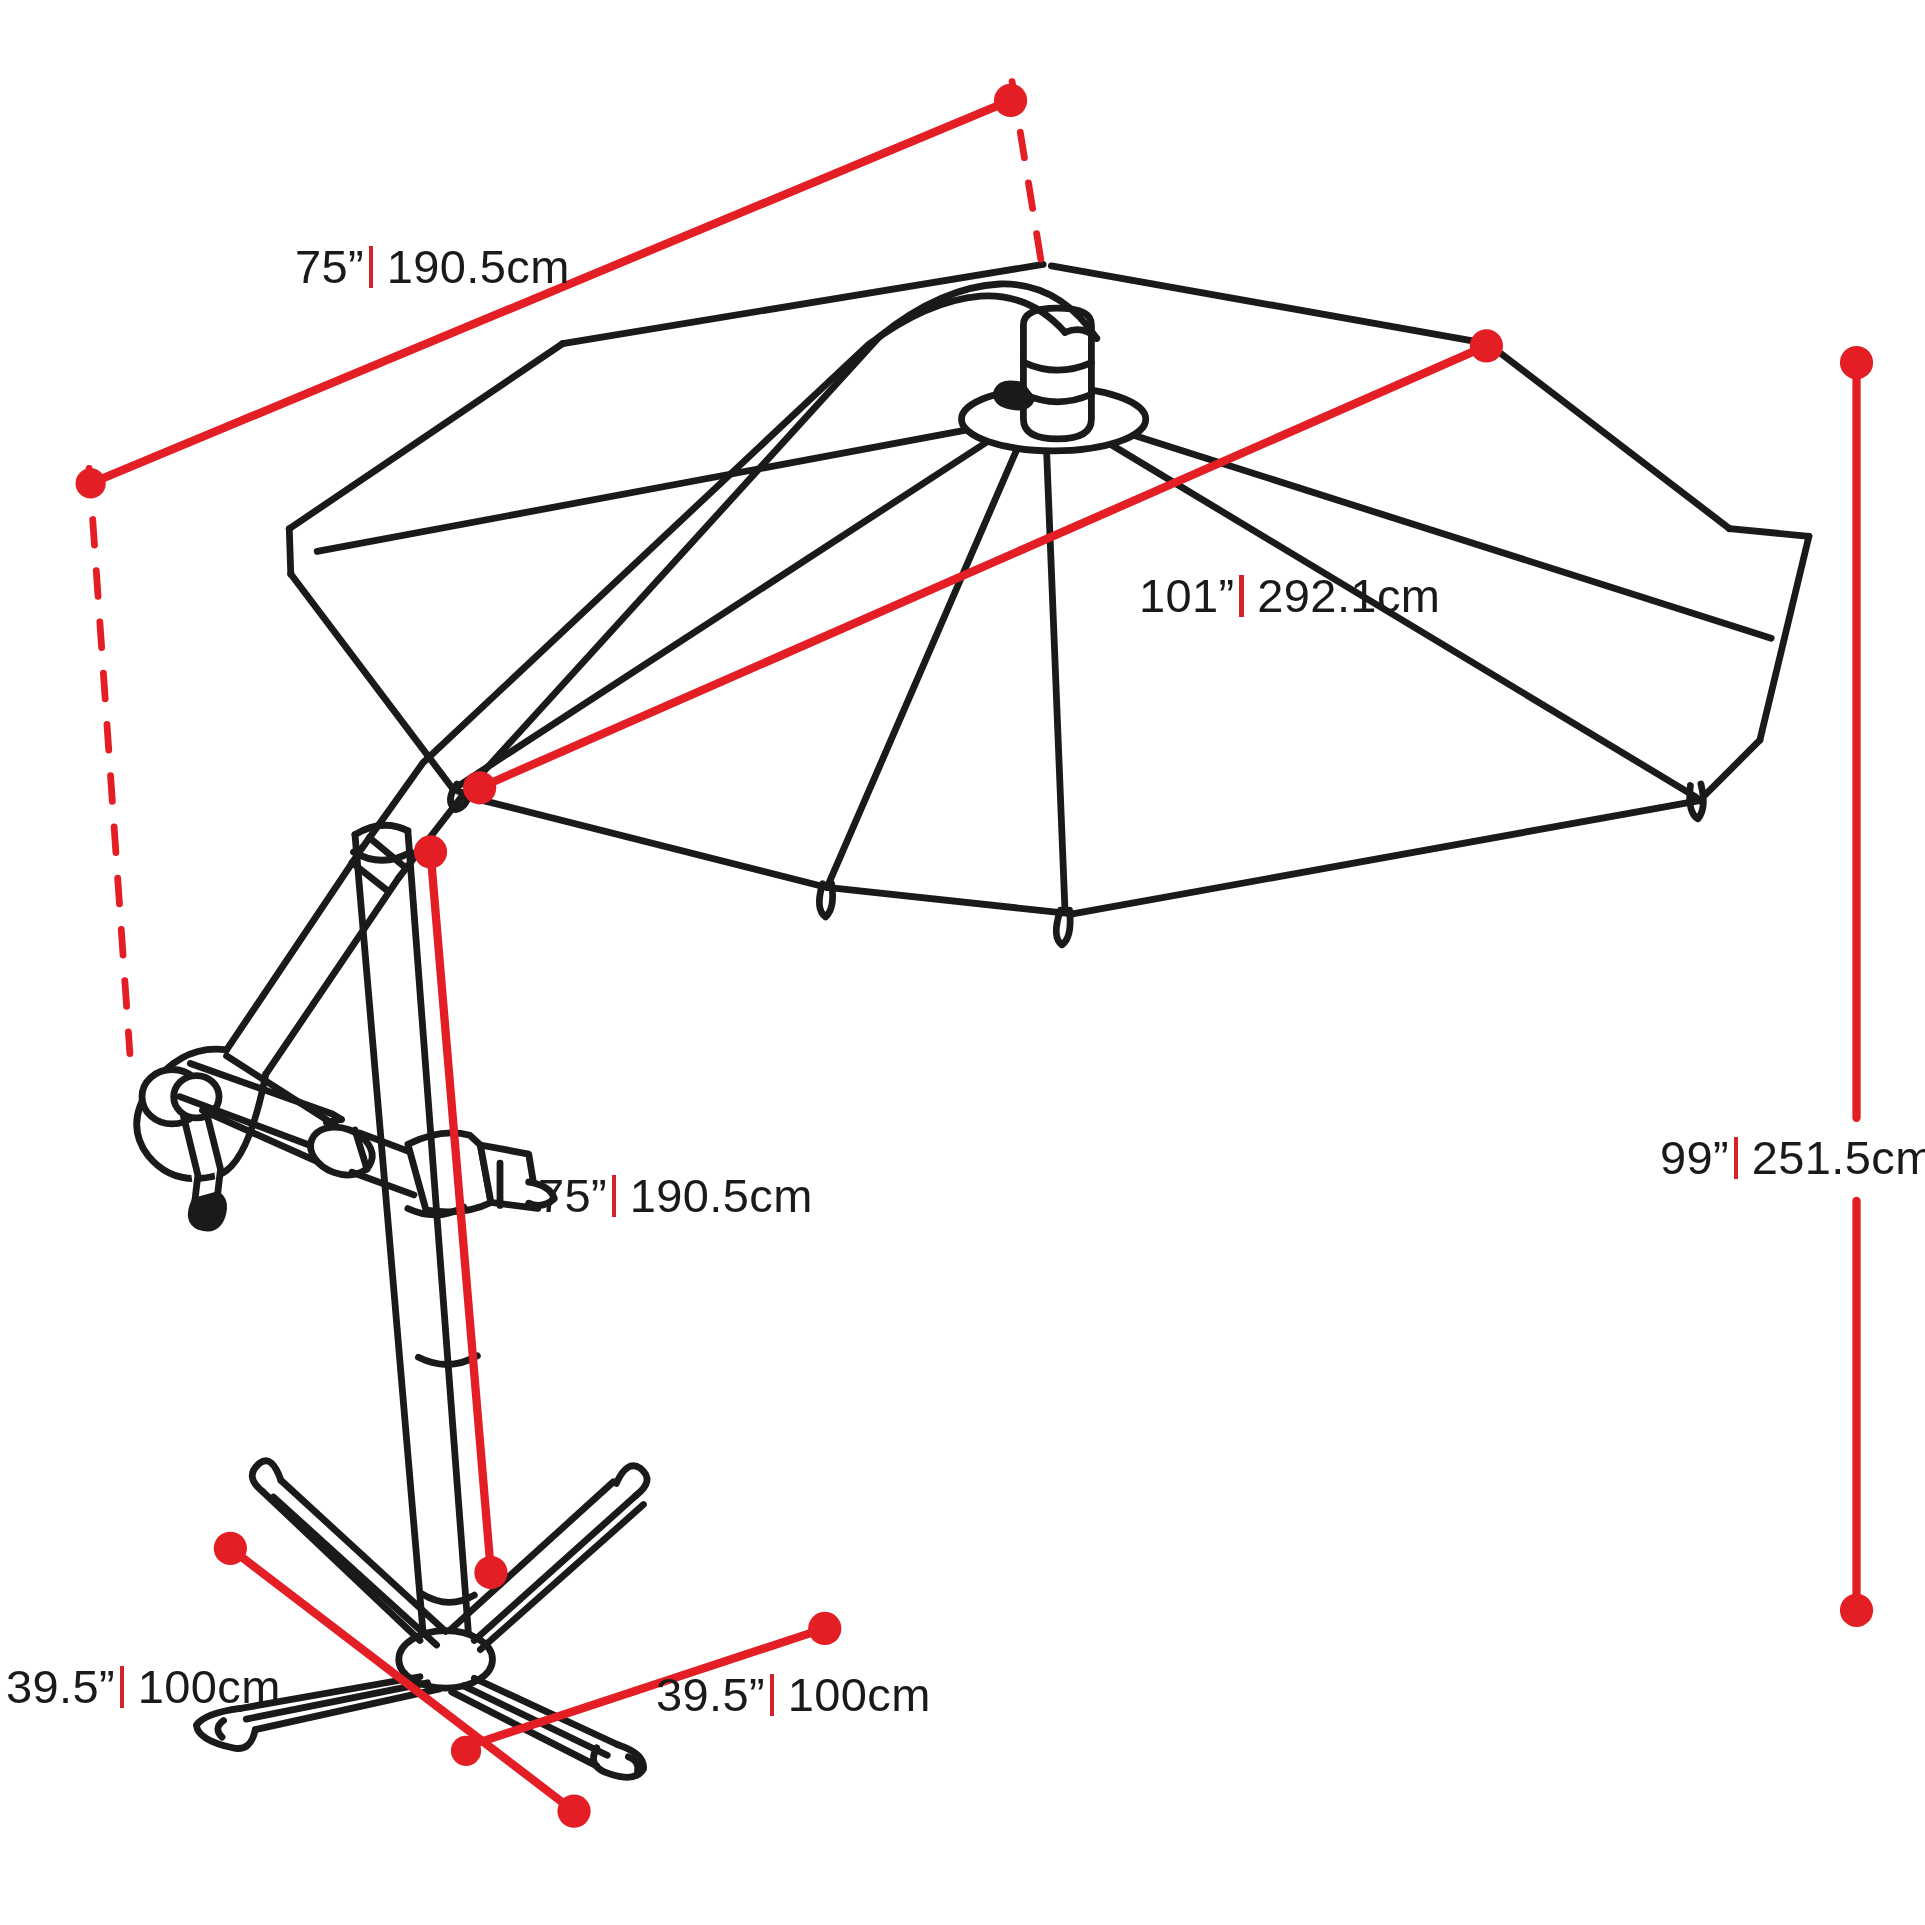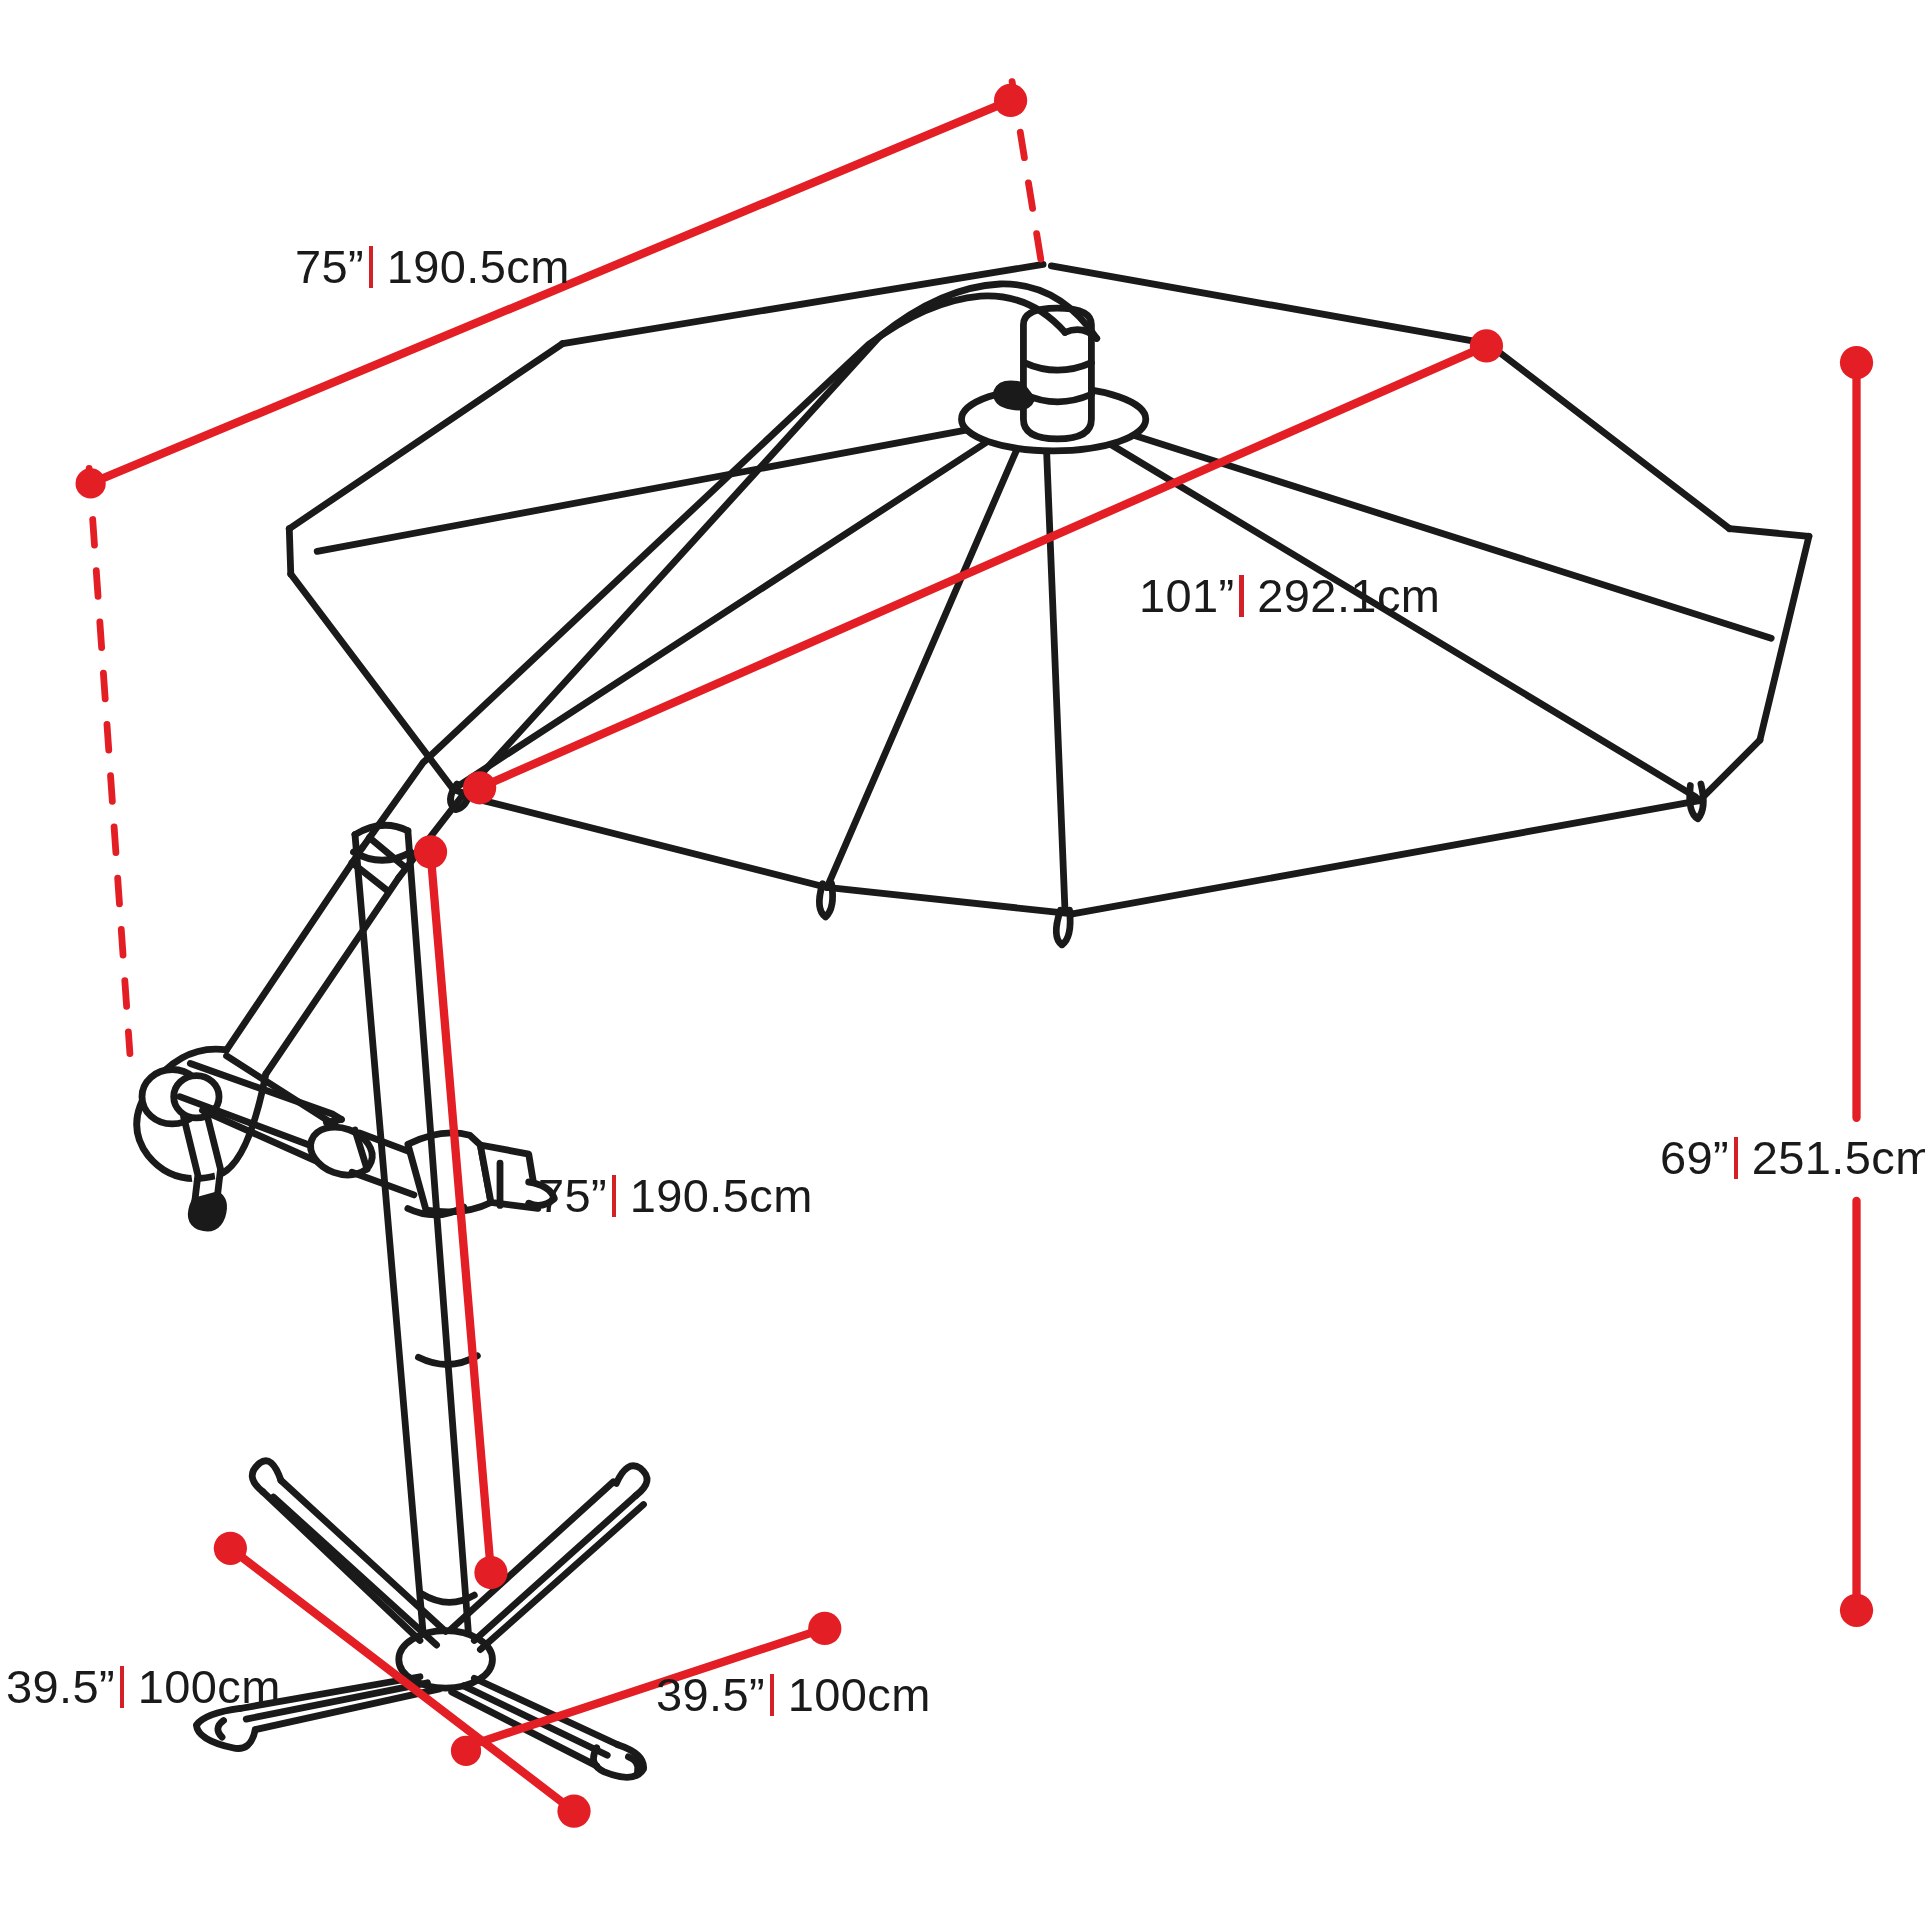--- a/index.html
+++ b/index.html
@@ -219,21 +219,21 @@
     <span class="dim-metric">292.1cm</span>
   </div>
 
   <div class="dim-label" style="left:538px; top:1172px;">
     <span class="dim-imperial">75”</span>
     <span class="sep"></span>
     <span class="dim-metric">190.5cm</span>
   </div>
 
   <div class="dim-label" style="left:1660px; top:1134px;">
-    <span class="dim-imperial">69”</span>
+    <span class="dim-imperial">99”</span>
     <span class="sep"></span>
     <span class="dim-metric">251.5cm</span>
   </div>
 
   <div class="dim-label" style="left:6px; top:1663px;">
     <span class="dim-imperial">39.5”</span>
     <span class="sep"></span>
     <span class="dim-metric">100cm</span>
   </div>
 

